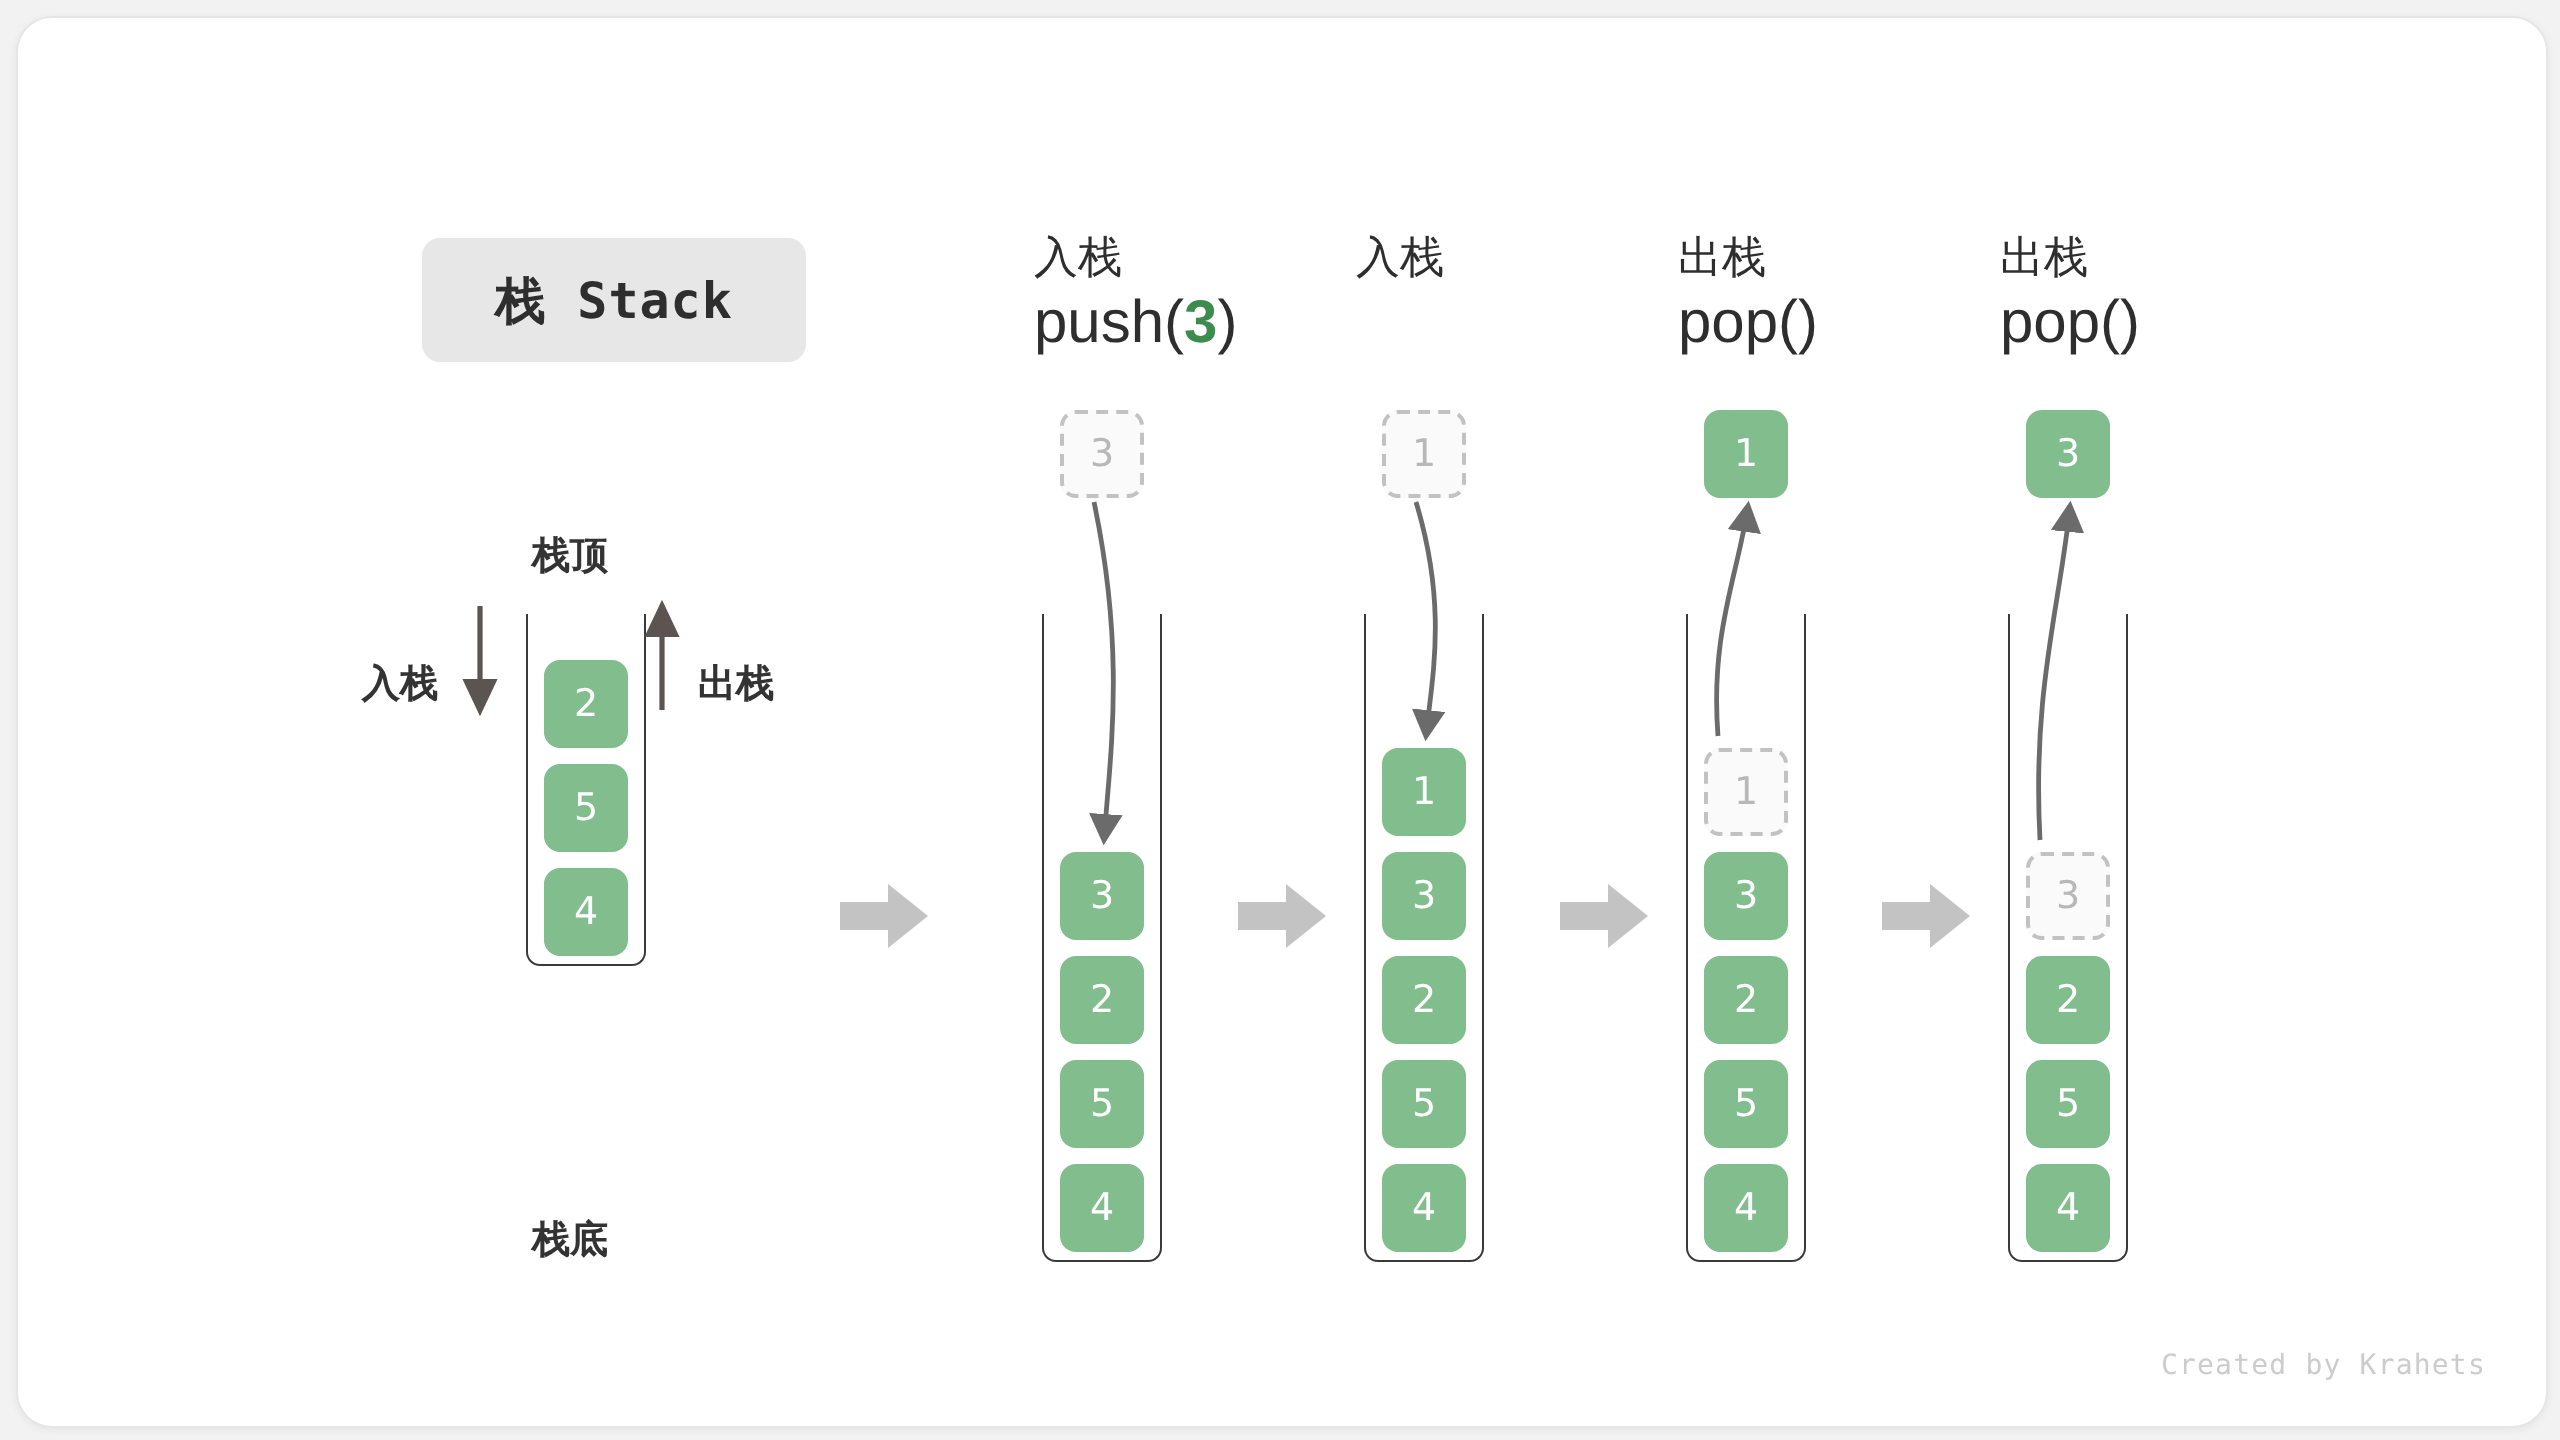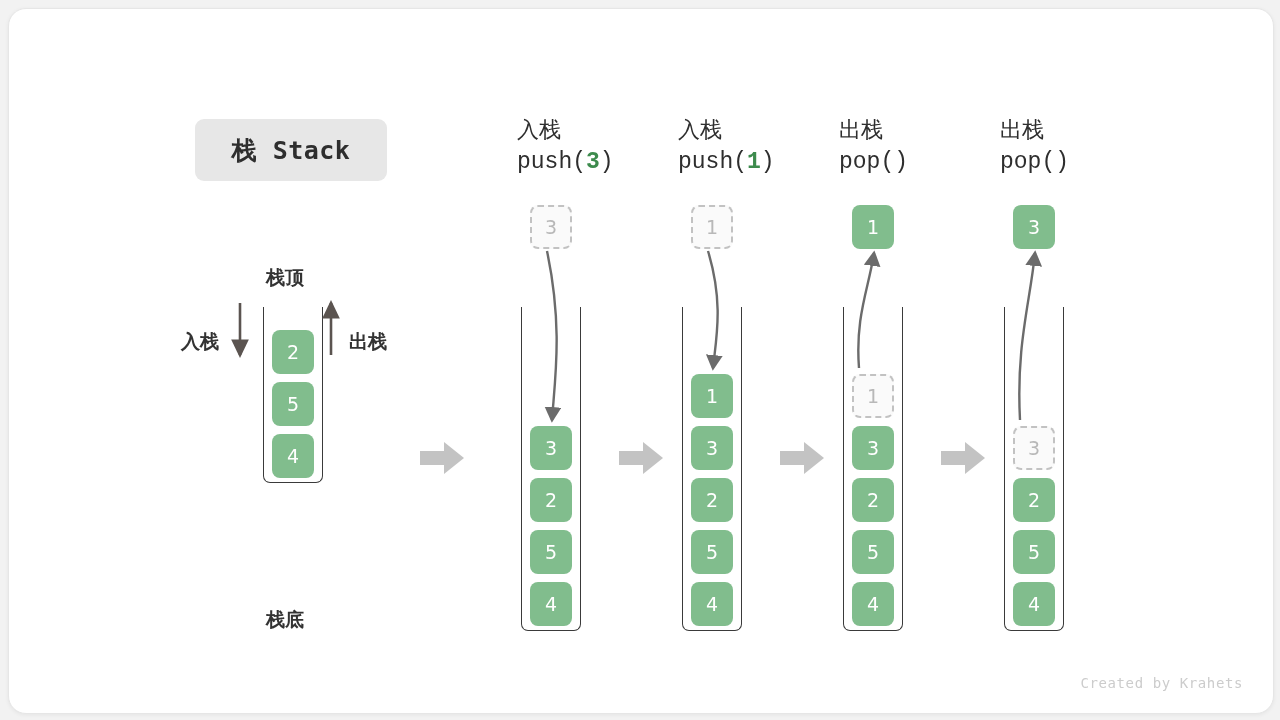--- a/index.html
+++ b/index.html
@@ -19,21 +19,21 @@
     background: #ffffff;
     border: 1px solid #e6e6e6;
     border-radius: 18px;
     box-shadow: 0 1px 4px rgba(0,0,0,0.06);
     overflow: hidden;
   }
   .abs { position: absolute; }
 
   
   #title-chip {
-    left: 186px; top: 110px;
+    left: 202px; top: 110px;
     width: 192px; height: 62px;
     background: #e7e7e7;
     border-radius: 9px;
     display: flex; align-items: center; justify-content: center;
   }
   #title-chip .t {
     font-family: "DejaVu Sans Mono", "Liberation Mono", monospace;
     font-size: 25px;
     font-weight: bold;
     color: #2e2e2e;
@@ -55,22 +55,22 @@
     text-align: left;
   }
   .col-head .op {
     font-family: "DejaVu Sans", "Liberation Sans", sans-serif;
     font-size: 22px;
     color: #2e2e2e;
     line-height: 30px;
     white-space: nowrap;
   }
   .col-head .code {
-    font-family: Liberation Mono, monospace;
-    font-size: 23px;
+    font-family: Liberation Sans, sans-serif;
+    font-size: 30px;
     color: #2e2e2e;
     line-height: 34px;
     white-space: nowrap;
   }
   .col-head .code .arg {
     color: #3d8b4d;
     font-weight: bold;
   }
 
   
@@ -156,21 +156,20 @@
         <div class="code"><span>push(</span><span class="arg">3</span><span>)</span></div>
       </div>
       <div class="cell filled" style="left: 521px; top: 417px;">3</div>
       <div class="cell filled" style="left: 521px; top: 469px;">2</div>
       <div class="cell filled" style="left: 521px; top: 521px;">5</div>
       <div class="cell filled" style="left: 521px; top: 573px;">4</div>
       <div class="abs stack-box" style="left: 512px; top: 298px; height: 324px;"></div>
       <div class="cell ghost" style="left: 521px; top: 196px;">3</div>
       <div class="abs col-head" style="left: 669px; top: 106px;">
         <div class="op">入栈</div>
-        <div class="code"><span>push(</span><span class="arg">1</span><span>)</span></div>
       </div>
       <div class="cell filled" style="left: 682px; top: 365px;">1</div>
       <div class="cell filled" style="left: 682px; top: 417px;">3</div>
       <div class="cell filled" style="left: 682px; top: 469px;">2</div>
       <div class="cell filled" style="left: 682px; top: 521px;">5</div>
       <div class="cell filled" style="left: 682px; top: 573px;">4</div>
       <div class="abs stack-box" style="left: 673px; top: 298px; height: 324px;"></div>
       <div class="cell ghost" style="left: 682px; top: 196px;">1</div>
       <div class="abs col-head" style="left: 830px; top: 106px;">
         <div class="op">出栈</div>

